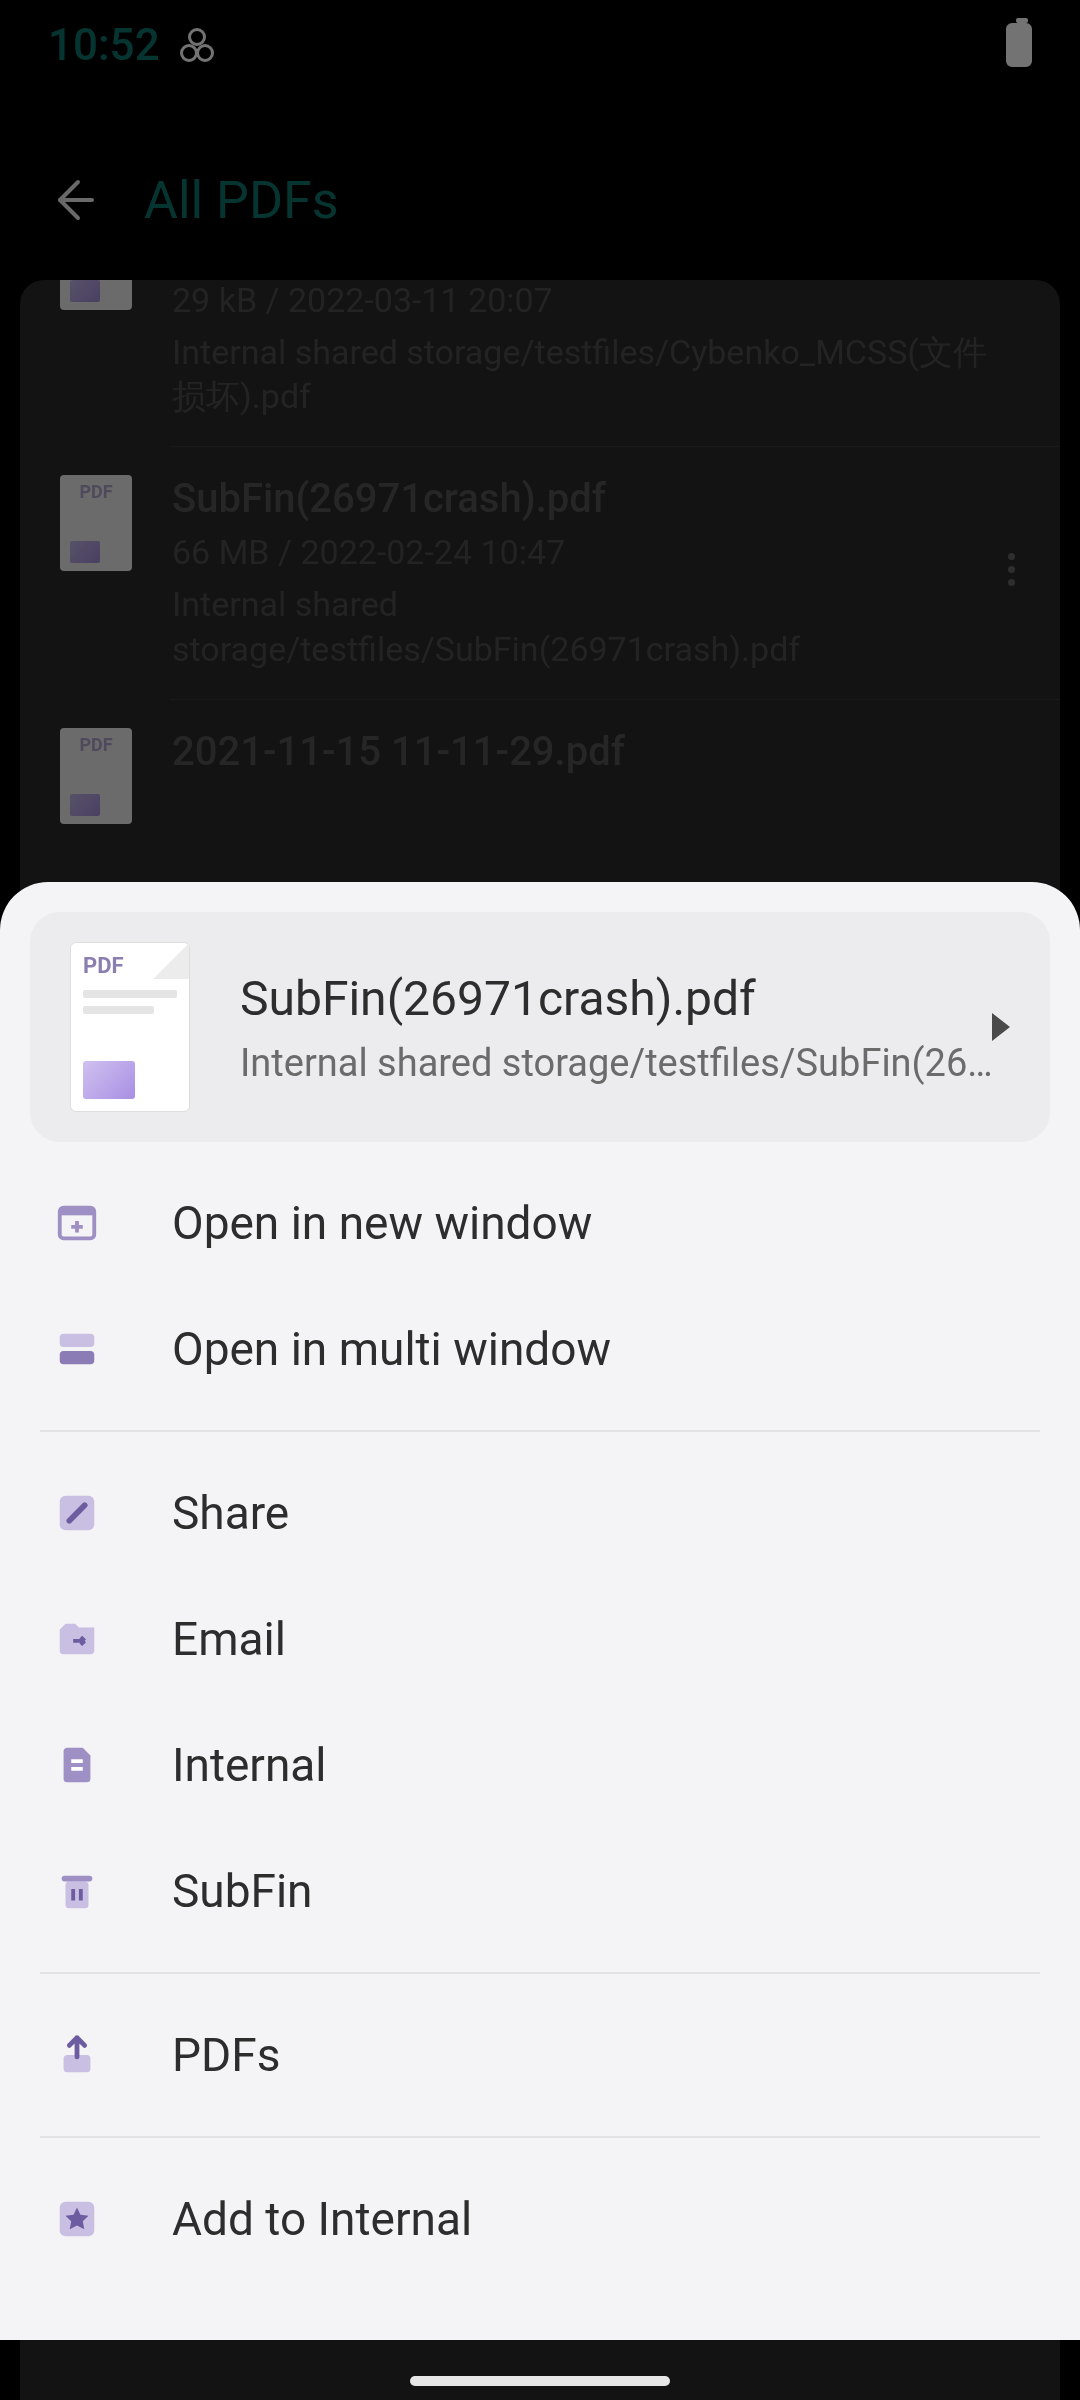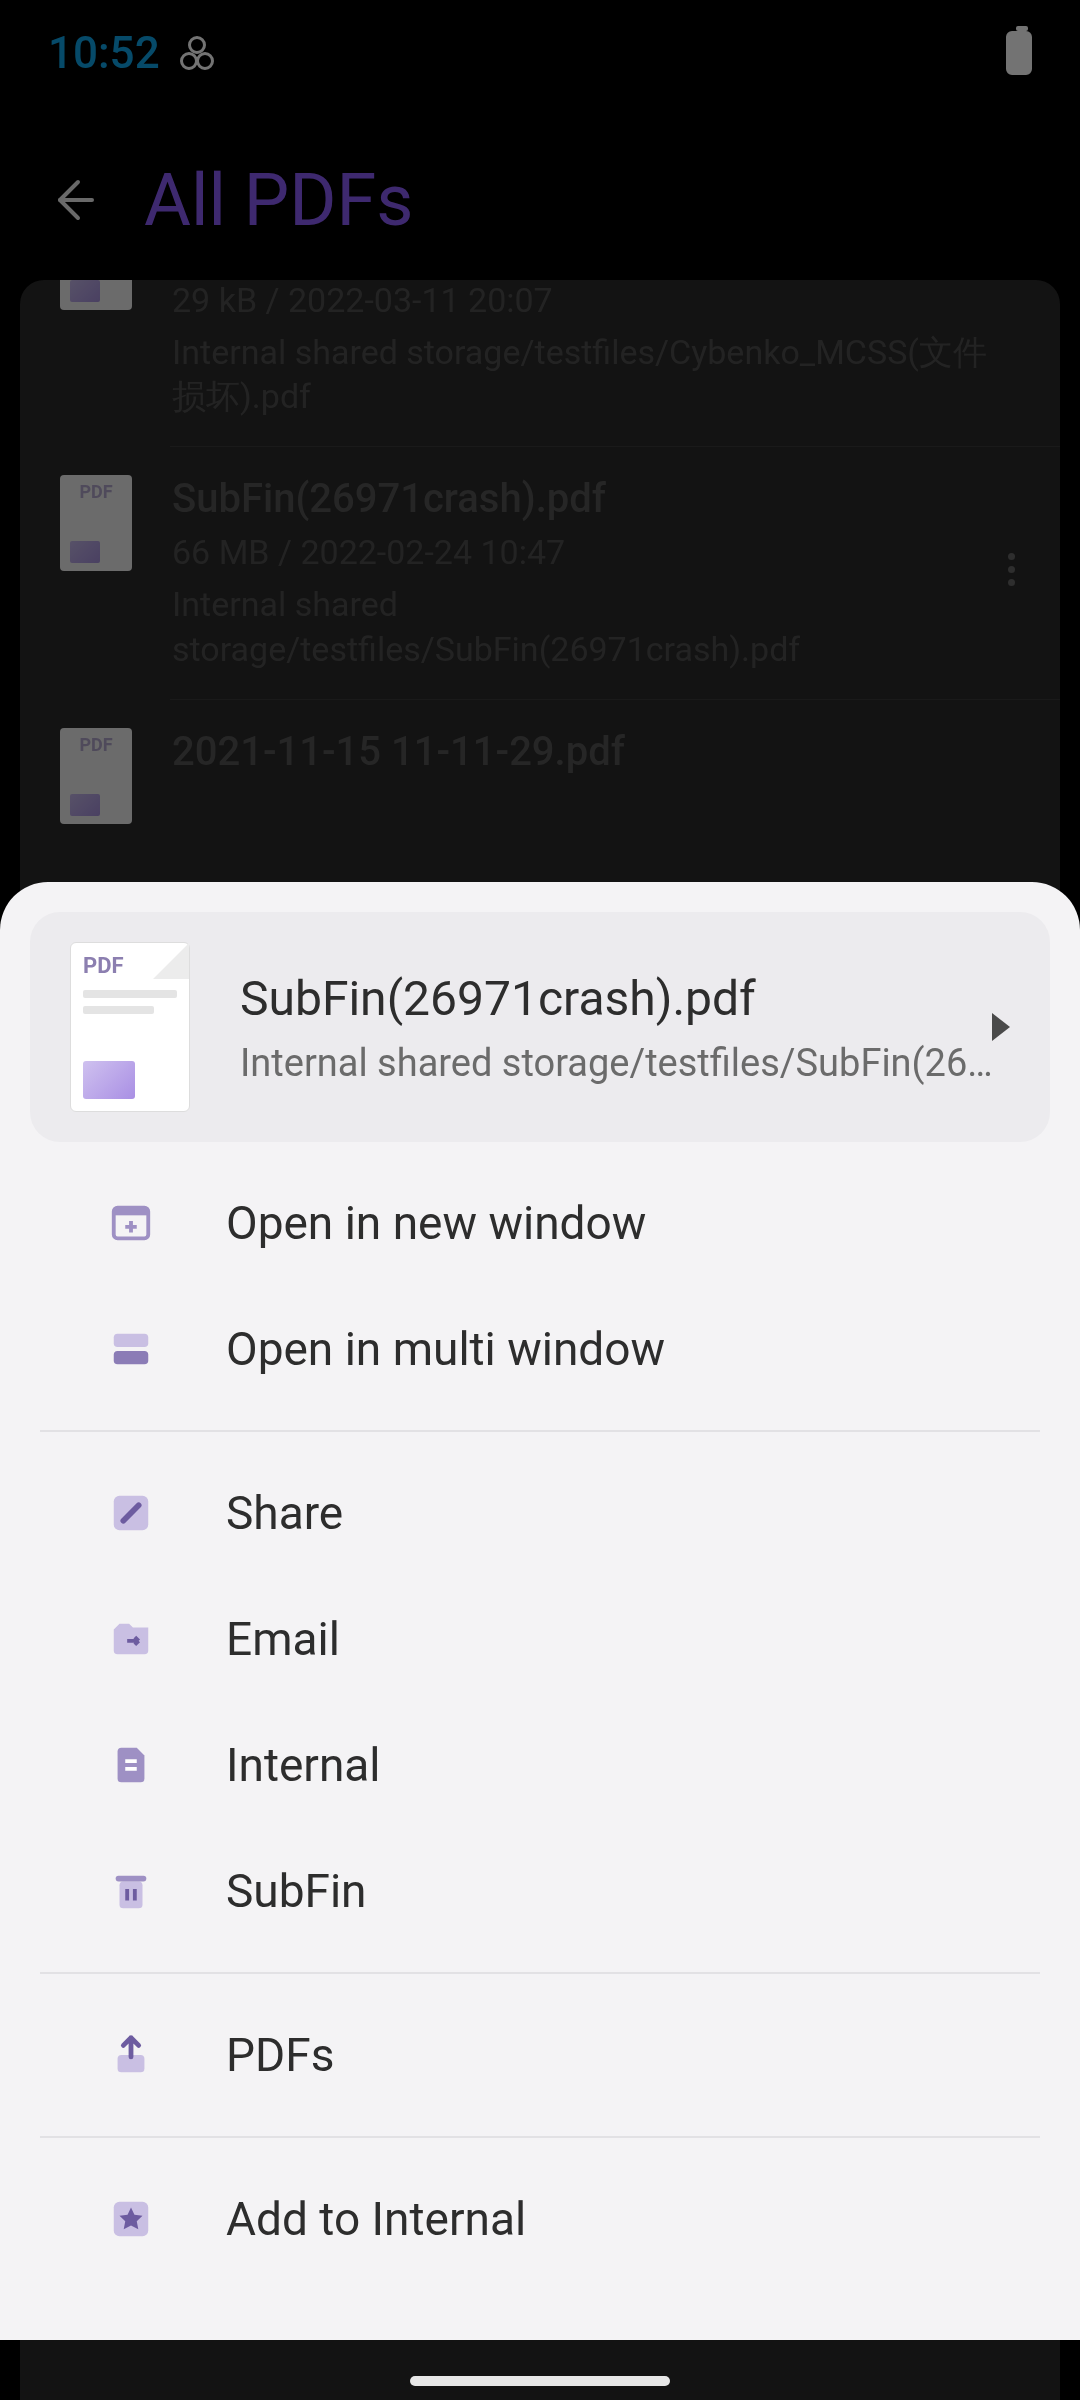--- a/index.html
+++ b/index.html
@@ -1,22 +1,22 @@
 <!DOCTYPE html>
 <html><head>
 <meta charset="utf-8">
 <style>
   * { box-sizing: border-box; margin: 0; padding: 0; font-family: -apple-system, Roboto, "Helvetica Neue", Arial, sans-serif; }
   html, body { width: 1080px; height: 2400px; background: #000; overflow: hidden; }
 
   
   .status-bar {
-    position: absolute; top: 8px; left: 0; right: 0; height: 90px;
+    position: absolute; top: 0; left: 0; right: 0; height: 90px;
     display: flex; align-items: center; justify-content: space-between;
-    padding: 0 48px; color: #0ea5e9; font-size: 44px; font-weight: 500;
+    padding: 0 48px; color: #0f766e; font-size: 44px; font-weight: 500;
   }
   .status-left { display: flex; align-items: center; gap: 20px; }
   .status-right { display: flex; align-items: center; gap: 18px; }
   .triquetra {
     width: 34px; height: 34px; position: relative;
   }
   .triquetra span {
     position: absolute; width: 18px; height: 18px; border: 3px solid #fff; border-radius: 50%;
   }
   .triquetra span:nth-child(1){ top:0; left:8px; }
@@ -31,21 +31,21 @@
     background:#fff; border-radius:2px;
   }
 
   
   .app-header {
     position: absolute; top: 130px; left: 0; right: 0; height: 140px;
     display: flex; align-items: center; gap: 48px; padding: 0 48px;
     color: #e8e8e8;
   }
   .back-arrow { width: 48px; height: 48px; stroke: #e8e8e8; stroke-width: 4; fill: none; }
-  .app-title { font-size: 72px; font-weight: 400; color: #8b5cf6; }
+  .app-title { font-size: 52px; font-weight: 400; color: #0f766e; }
 
   
   .bg-list {
     position: absolute; top: 280px; left: 20px; right: 20px; bottom: 0;
     background: #2a2a2a; border-radius: 24px 24px 0 0;
     padding: 0 0 0 0; color: #777; overflow: hidden;
   }
   .bg-item { padding: 28px 40px; display: flex; gap: 40px; }
   .pdf-thumb-sm {
     width: 72px; height: 96px; background: #eee; border-radius: 4px;
@@ -120,21 +120,21 @@
     position: absolute; right: 40px; top: 50%; transform: translateY(-50%);
     width: 0; height: 0; border-top: 14px solid transparent;
     border-bottom: 14px solid transparent; border-left: 18px solid #4a4a4a;
   }
 
   .menu-section { padding: 18px 0; }
   .menu-divider { height: 2px; background: #e2e1e4; margin: 0 40px; }
 
   .menu-item {
     display: flex; align-items: center; gap: 72px;
-    padding: 36px 108px; font-size: 46px; color: #2d2d2d;
+    padding: 36px 54px; font-size: 46px; color: #2d2d2d;
   }
   .menu-icon {
     width: 46px; height: 46px; flex-shrink: 0; color: #9e90c4;
     display: flex; align-items: center; justify-content: center;
   }
   .menu-icon svg { width: 100%; height: 100%; }
 
   
   .gesture-bar {
     position: absolute; bottom: 14px; left: 50%; transform: translateX(-50%);

